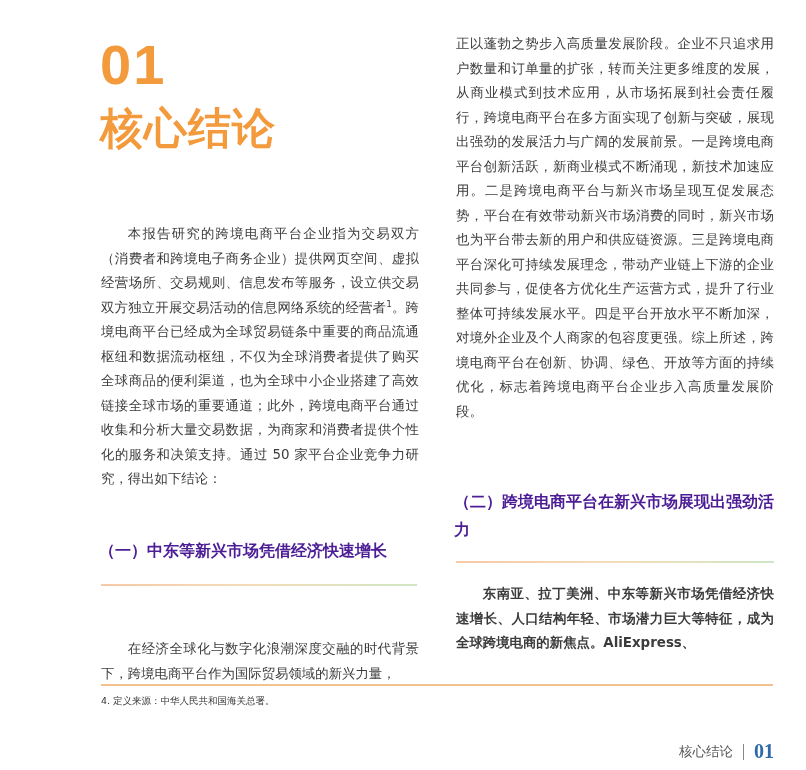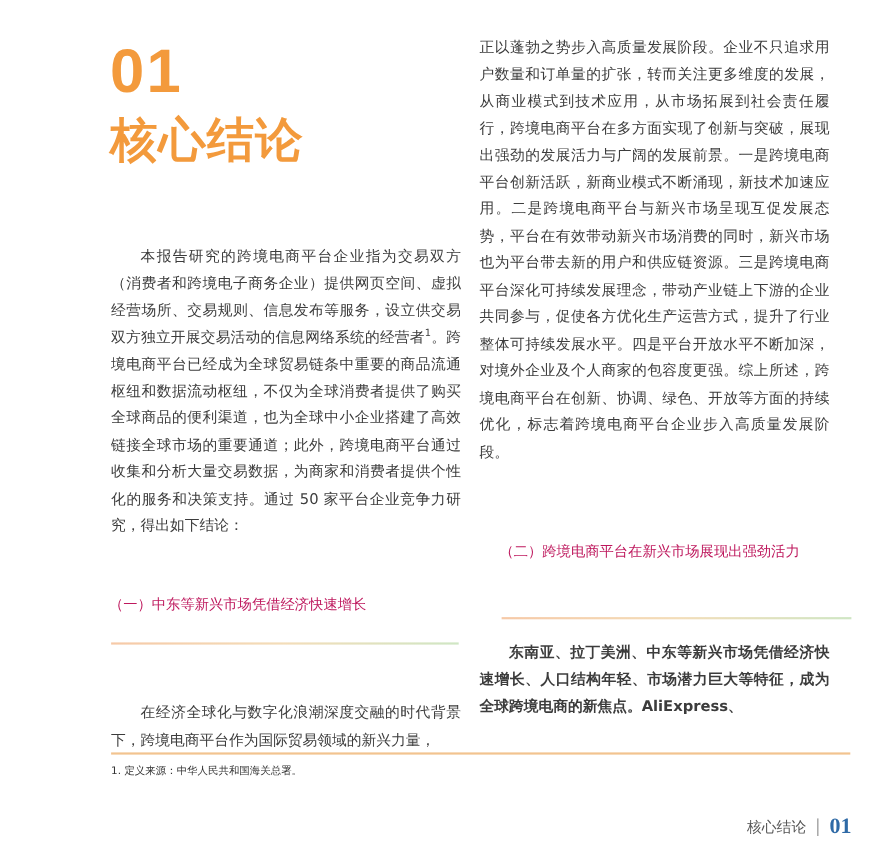--- a/index.html
+++ b/index.html
@@ -14,26 +14,26 @@
   }
   .chapter-title {
     position: absolute; left: 100px; top: 102px;
     font-weight: bold; font-size: 43px; line-height: 52px; color: #f39a3c; letter-spacing: 1px;
   }
   .col {
     position: absolute; font-size: 13.4px; line-height: 24.5px; color: #3c3c3c;
     text-align: justify;
   }
   .col-left { left: 101px; width: 318px; }
-  .col-right { left: 436px; width: 318px; }
+  .col-right { left: 456px; width: 318px; }
   .para { margin: 0; text-indent: 2em; }
   .para.noindent { text-indent: 0; }
   .sup { font-size: 9px; vertical-align: super; line-height: 0; }
   .section-heading {
-    position: absolute; font-weight: normal; font-size: 13px; line-height: 28px; color: #be185d;
+    position: absolute; font-weight: bold; font-size: 16px; line-height: 28px; color: #4c1d95;
   }
   .divider {
     position: absolute; height: 2px;
     background: linear-gradient(to right, #f6c9a7, #f3ddb9 50%, #cfe6c4);
   }
   .footnote-rule {
     position: absolute; left: 101px; width: 672px; top: 684px; height: 2px; background: #f2c38f;
   }
   .footnote {
     position: absolute; left: 101px; top: 695px; font-size: 9.5px; color: #333;
@@ -69,19 +69,19 @@
 </div>
 
 <div class="section-heading" style="left: 454px; top: 488px; width: 322px;">（二）跨境电商平台在新兴市场展现出强劲活力</div>
 <div class="divider" style="left: 456px; top: 561px; width: 318px;"></div>
 
 <div class="col col-right" style="top: 582px; font-weight: bold;">
   <p class="para">东南亚、拉丁美洲、中东等新兴市场凭借经济快速增长、人口结构年轻、市场潜力巨大等特征，成为全球跨境电商的新焦点。AliExpress、</p>
 </div>
 
 <div class="footnote-rule"></div>
-<div class="footnote">1. 定义来源：中华人民共和国海关总署。</div>
+<div class="footnote">4. 定义来源：中华人民共和国海关总署。</div>
 
 <div class="page-footer">
   <span class="footer-title">核心结论</span>
   <span class="footer-sep"></span>
   <span class="footer-num">01</span>
 </div>
 
 </body></html>

